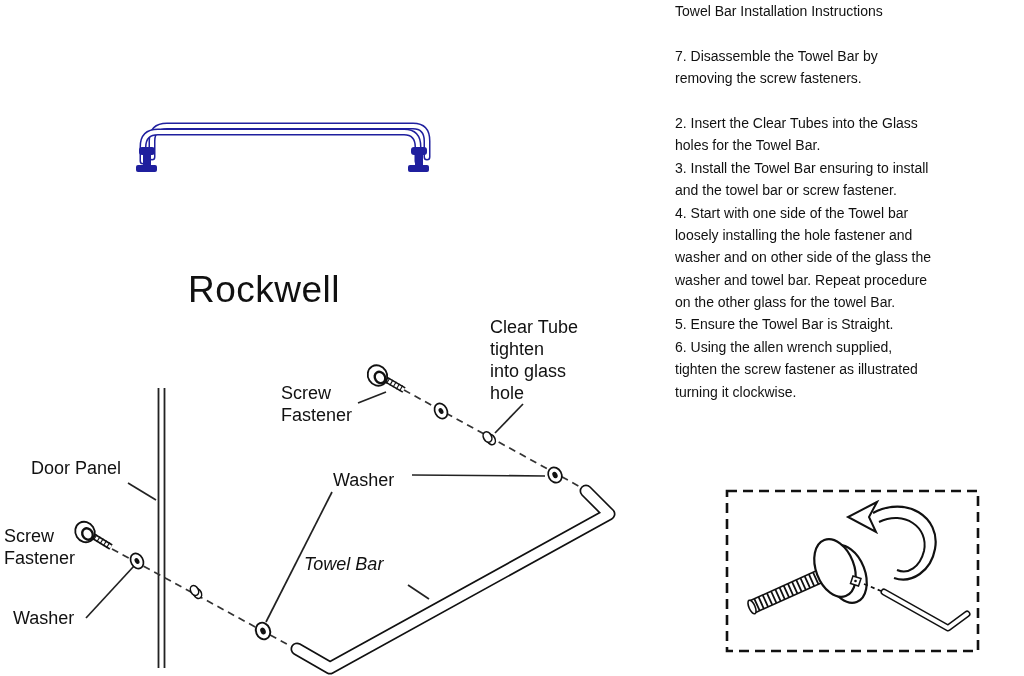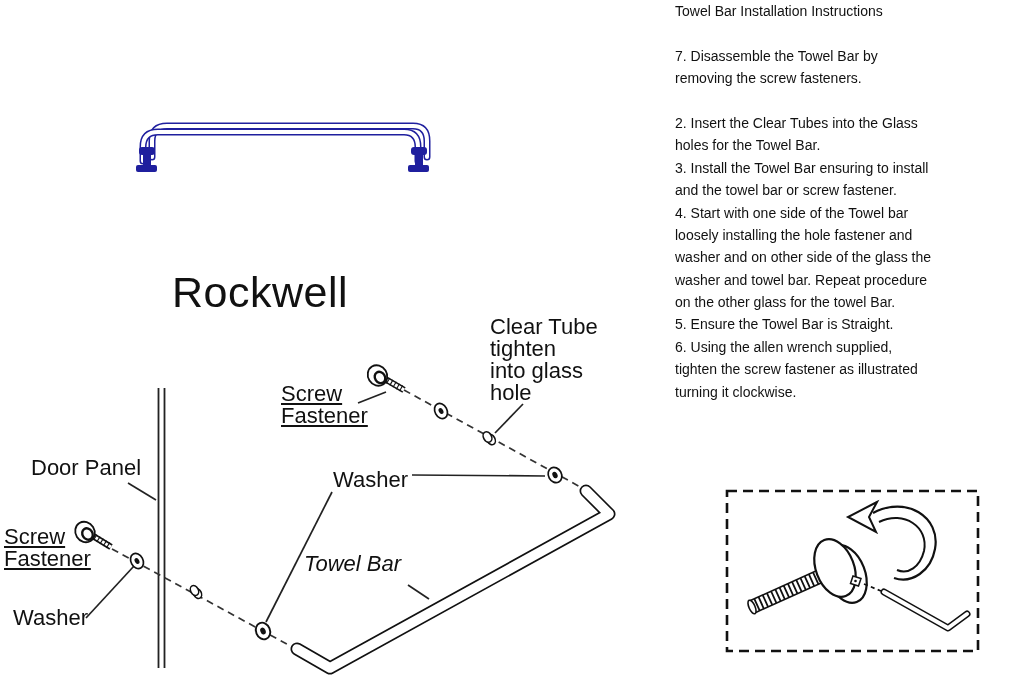--- a/index.html
+++ b/index.html
@@ -2,23 +2,23 @@
 <html><head>
 <meta charset="utf-8">
 <style>
   html,body{margin:0;padding:0;background:#fff;}
   .screen{
     position:relative;width:1024px;height:676px;background:#ffffff;
     font-family:"Liberation Sans",sans-serif;color:#111;overflow:hidden;
   }
   .right-col{position:absolute;left:675px;top:0;width:360px;font-size:14px;line-height:22.4px;}
   .right-col .line{height:22.4px;white-space:nowrap;}
-  .brand{position:absolute;left:172px;top:271px;font-size:43px;line-height:1;letter-spacing:0.5px;text-align:center;}
-  .dlabel{position:absolute;font-size:22px;line-height:22px;white-space:nowrap;}
-  .dlabel.tight{line-height:21.5px;text-decoration:underline;}
+  .brand{position:absolute;left:188px;top:271px;font-size:37px;line-height:1;letter-spacing:0.5px;text-align:center;}
+  .dlabel{position:absolute;font-size:18px;line-height:22px;white-space:nowrap;}
+  .dlabel.tight{line-height:21.5px;}
   svg{position:absolute;left:0;top:0;}
 </style>
 </head>
 <body>
 
 <div class="screen">
 
   <svg width="1024" height="676" viewBox="0 0 1024 676">
 
     <g>

